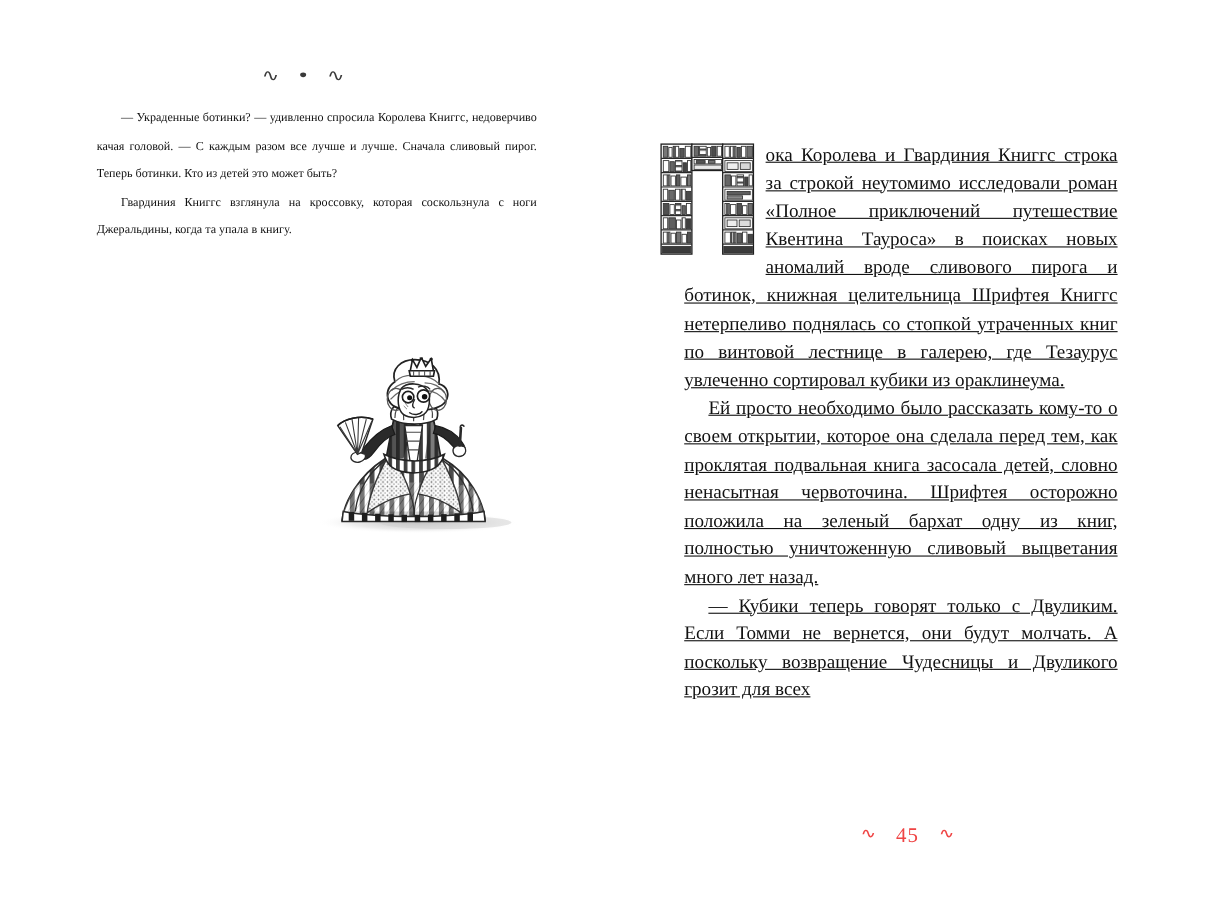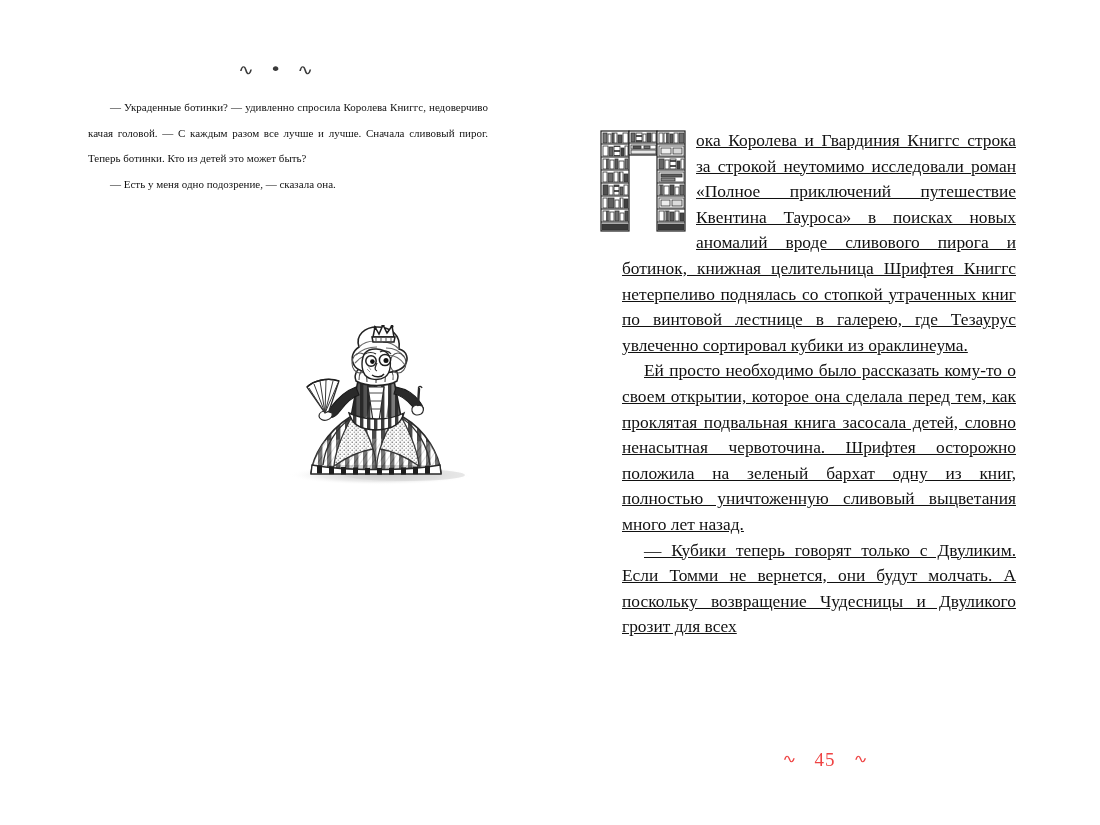--- a/index.html
+++ b/index.html
@@ -132,21 +132,21 @@
 <div class="spread">
 
   <div class="page-left">
 
     <div class="ornament-top">
       <span class="orn-inner">∿  •  ∿</span>
     </div>
 
     <div class="col-left">
       <p>— Украденные ботинки? — удивленно спросила Королева Книггс, недоверчиво качая головой. — С каждым разом все лучше и лучше. Сначала сливовый пирог. Теперь ботинки. Кто из детей это может быть?</p>
-      <p>— Есть у меня одно подозрение, — сказала она.</p>
+      <p>Гвардиния Книггс взглянула на кроссовку, которая соскользнула с ноги Джеральдины, когда та упала в книгу.</p>
     </div>
 
     <div class="illus-wrap">
       <svg viewBox="0 0 285 170" width="285" height="170" aria-hidden="true">
         <defs>
           <pattern id="vstripe" width="9" height="10" patternUnits="userSpaceOnUse">
             <rect width="9" height="10" fill="#ffffff"></rect>
             <rect width="4.4" height="10" fill="#4a4a4a"></rect>
           </pattern>
           <pattern id="vstripe2" width="7" height="10" patternUnits="userSpaceOnUse">

